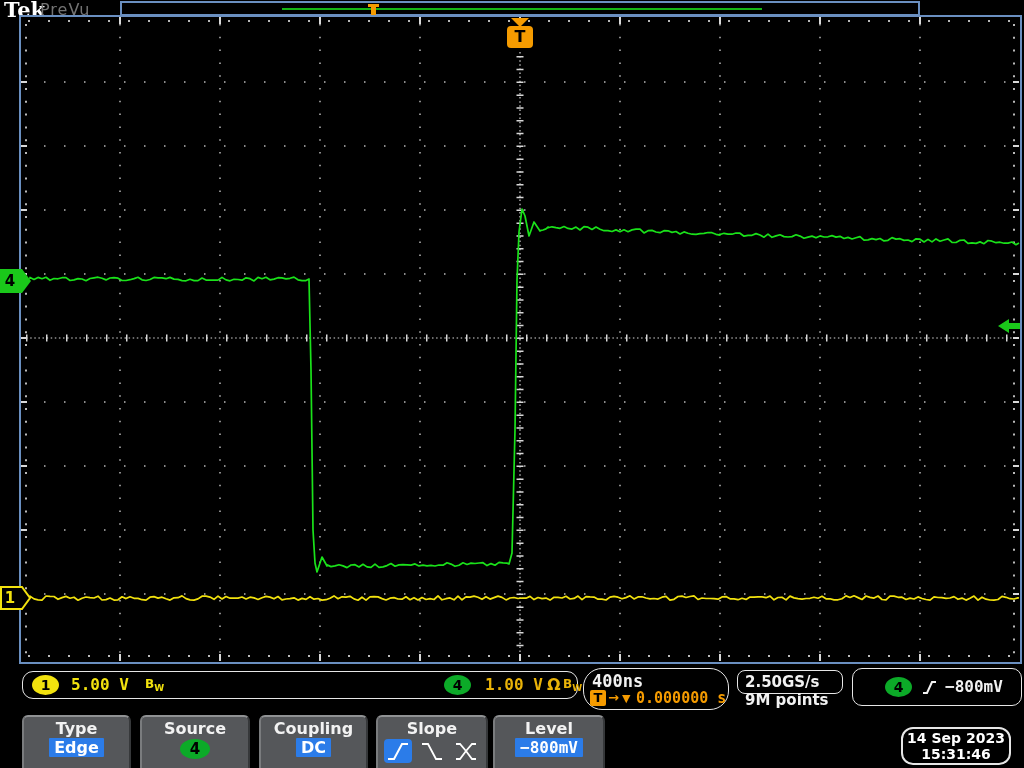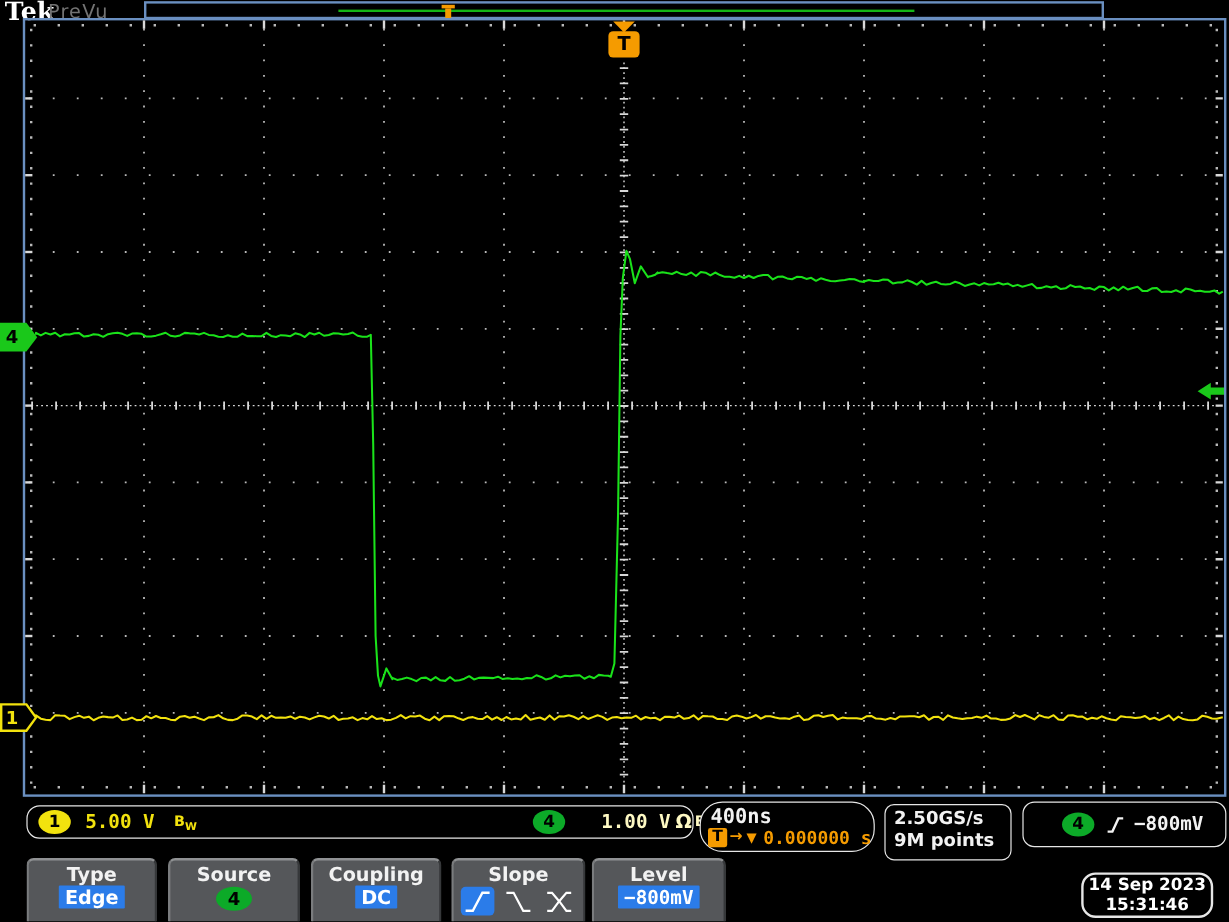--- a/index.html
+++ b/index.html
@@ -28,27 +28,27 @@
   #trig-badge{left:507px;top:26px;width:26px;height:22px;background:#f59b00;border-radius:4px;color:#000;font-weight:bold;font-size:16px;text-align:center;line-height:22px;}
 
   
   .chmark{width:34px;height:26px;}
   .chmark text{font-family:"DejaVu Sans",sans-serif;font-weight:bold;font-size:15px;}
 
   
   .robox{border:1px solid #e6e6e6;border-radius:11px;background:#000;box-sizing:border-box;}
   #box-ch{left:22px;top:671px;width:556px;height:28px;}
   #box-horiz{left:583px;top:668px;width:146px;height:42px;border-radius:19px;}
-  #box-acq{left:737px;top:670px;width:106px;height:47px;border-radius:8px;}
+  #box-acq{left:737px;top:670px;width:106px;height:24px;border-radius:8px;}
   #box-trig{left:852px;top:668px;width:170px;height:38px;border-radius:10px;}
   .badge{border-radius:50%/50%;color:#000;font-weight:bold;text-align:center;}
   .b-y{background:#f2e20e;}
   .b-g{background:#0caa28;}
   .yel{color:#f2e20e;}
-  .grn{color:#fef9c3;margin-left:16px;}
+  .grn{color:#eab308;}
   .wht{color:#f2f2f2;}
   .org{color:#f59b00;}
   .ro-txt{font-weight:bold;font-size:16px;}
   .bw{font-weight:bold;font-size:12px;}
   .bw sub{font-size:9px;}
 
   
   .btn{position:absolute;top:715px;height:66px;background:#55575a;border-radius:6px;box-sizing:border-box;
        border-top:2px solid #909294;border-left:2px solid #7a7c7e;border-right:2px solid #36383a;border-bottom:2px solid #2c2e30;
        color:#f2f2f2;text-align:center;font-size:16px;font-weight:bold;}

